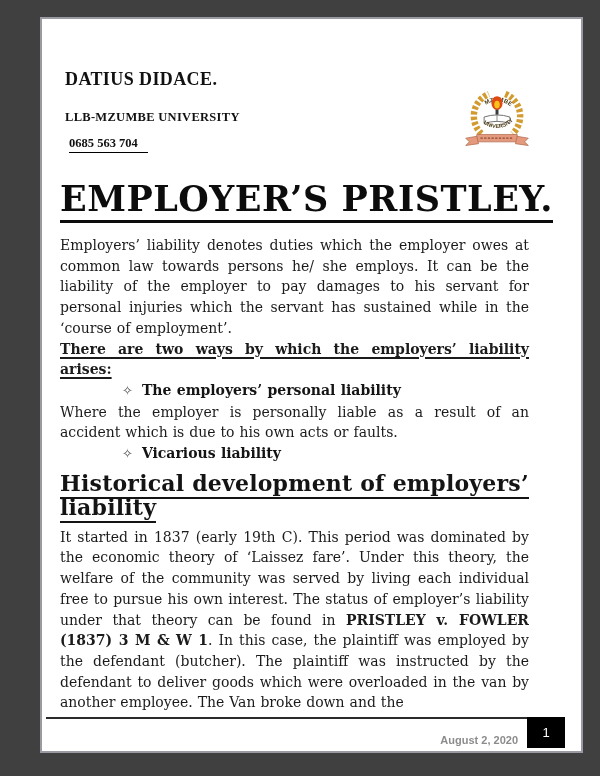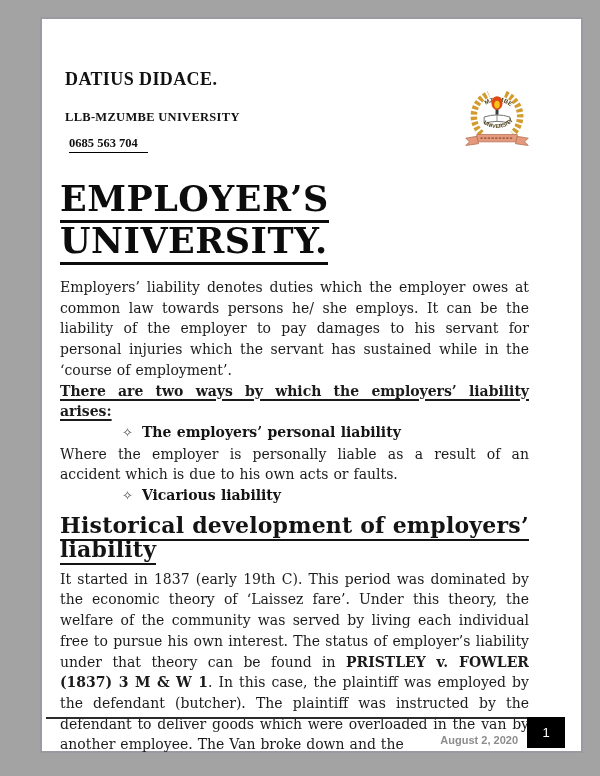--- a/index.html
+++ b/index.html
@@ -1,17 +1,17 @@
 <!DOCTYPE html>
 <html><head>
 <meta charset="utf-8">
 <style>
   html,body { margin:0; padding:0; background:#ffffff; }
   .canvas {
-    position:relative; width:600px; height:776px; background:#a3a3a3;
+    position:relative; width:600px; height:776px; background:#404040;
     overflow:hidden; font-family:"DejaVu Serif", serif;
   }
   .page {
     position:absolute; left:40px; top:17px; width:543px; height:736px;
     box-sizing:border-box; background:#ffffff;
     border:2px solid #9a9aa2;
   }
   
   .hdr { position:relative; }
   .author {
@@ -112,21 +112,21 @@
           </text>
 
           <path d="M 28 57 L 72 57 L 72 65 L 28 65 Z" fill="#e59a7d" stroke="#b06a4e" stroke-width="0.8"></path>
           <path d="M 28 59 L 16 61 L 20 65 L 16 69 L 30 67 Z" fill="#e59a7d" stroke="#b06a4e" stroke-width="0.8"></path>
           <path d="M 72 59 L 84 61 L 80 65 L 84 69 L 70 67 Z" fill="#e59a7d" stroke="#b06a4e" stroke-width="0.8"></path>
           <line x1="32" y1="61" x2="68" y2="61" stroke="#8a4a34" stroke-width="1.2" stroke-dasharray="2.5 1.5"></line>
         </svg>
       </div>
     </div>
 
-    <h1 class="doc-title"><span>EMPLOYER’S UNIVERSITY.</span></h1>
+    <h1 class="doc-title"><span>EMPLOYER’S PRISTLEY.</span></h1>
 
     <div class="body-text">
       <p>Employers’ liability denotes duties which the employer owes at common law towards persons he/ she employs.  It can be the liability of the employer to pay damages to his servant for personal injuries which the servant has sustained while in the ‘course of employment’.</p>
       <p class="ways"><span>There are two ways by which the employers’ liability arises:</span></p>
 
       <div class="bline bullet-line">
         <span class="bullet-glyph">✧</span><span class="bullet-label">The employers’ personal liability</span>
       </div>
       <p>Where the employer is personally liable as a result of an accident which is due to his own acts or faults.</p>
 

